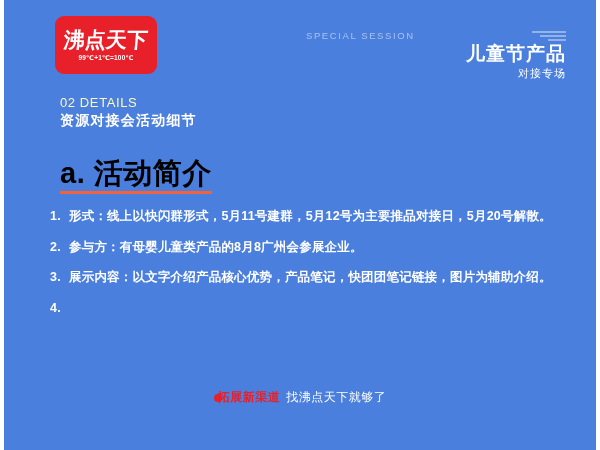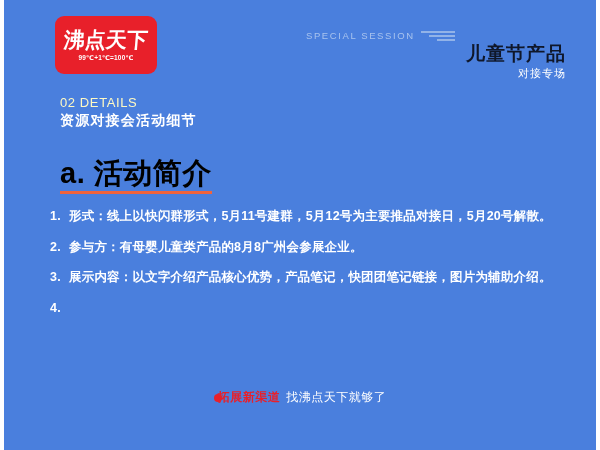--- a/index.html
+++ b/index.html
@@ -68,21 +68,21 @@
   .session {
     position: absolute;
     right: 30px;
     top: 30px;
     text-align: right;
     width: 260px;
   }
   .session-en-row {
     display: flex;
     align-items: center;
-    justify-content: flex-start;
+    justify-content: space-between;
     gap: 6px;
   }
   .session-en {
     color: #a8c3ee;
     font-size: 9.5px;
     letter-spacing: 1.6px;
     white-space: nowrap;
   }
   .deco-lines {
     display: flex;
@@ -94,21 +94,21 @@
     display: block;
     height: 2px;
     background: #9fbcea;
     opacity: .85;
   }
   .deco-lines i:nth-child(1){ width: 34px; }
   .deco-lines i:nth-child(2){ width: 26px; margin-left: 8px; }
   .deco-lines i:nth-child(3){ width: 18px; margin-left: 16px; }
 
   .session-cn {
-    color: #0f172a;
+    color: #ffffff;
     font-size: 19px;
     font-weight: bold;
     line-height: 1.15;
     margin-top: 2px;
     letter-spacing: 1px;
   }
   .session-cn2 {
     color: #ffffff;
     font-size: 11px;
     font-weight: normal;

